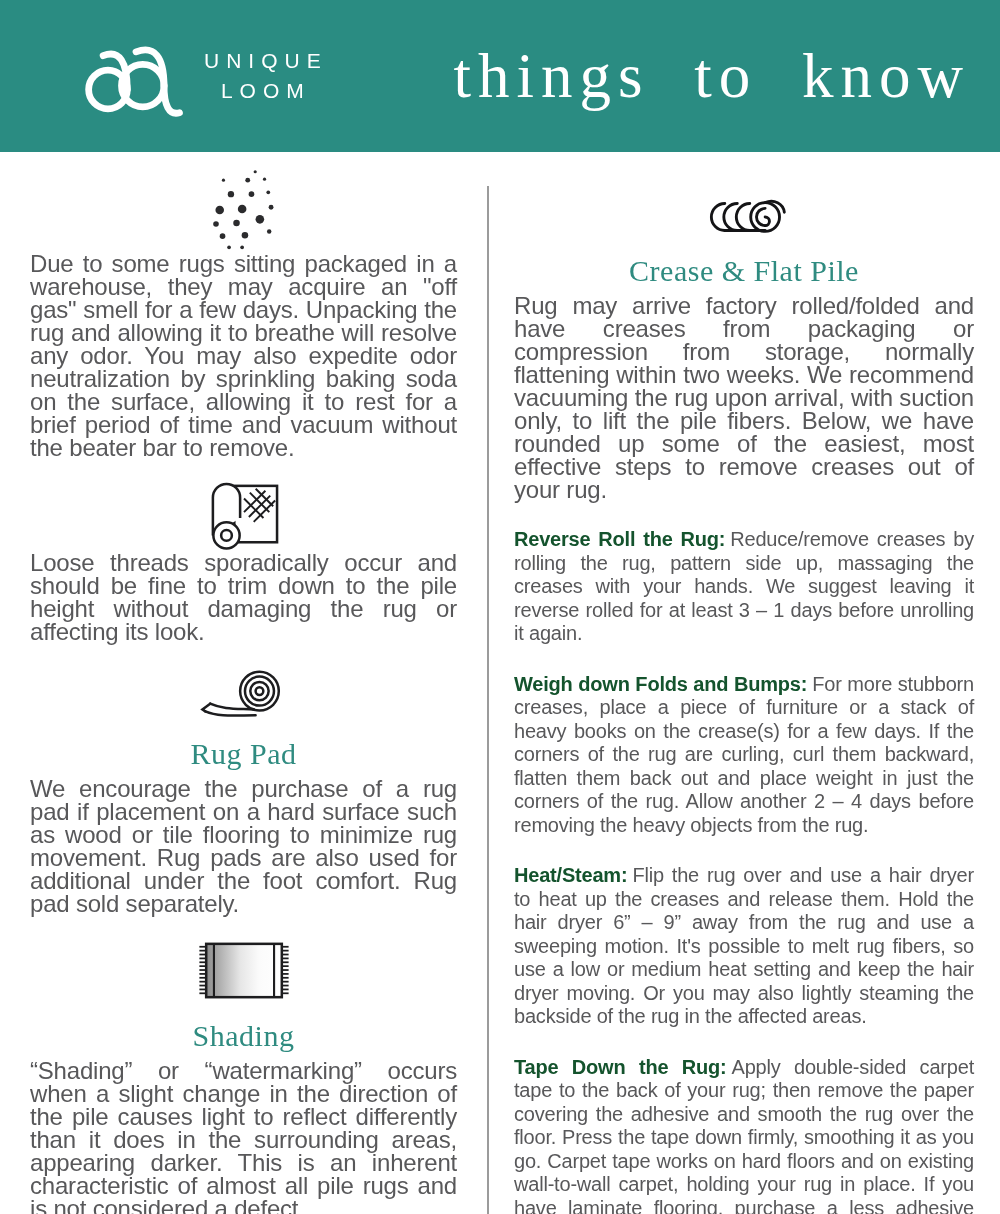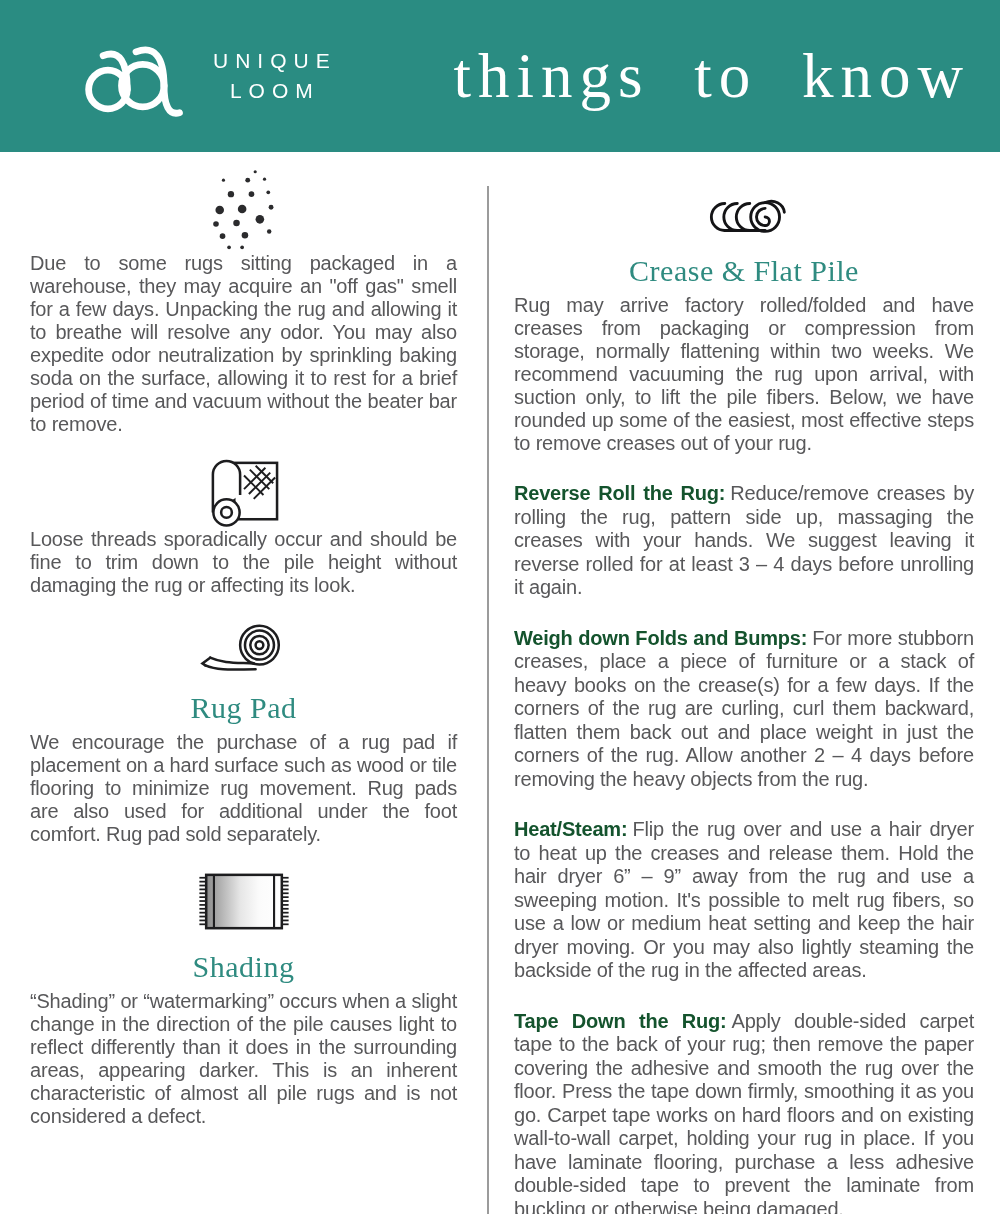--- a/index.html
+++ b/index.html
@@ -5,21 +5,21 @@
   html,body{margin:0;padding:0;}
   body{
     width:1000px;height:1214px;background:#ffffff;overflow:hidden;
     font-family:"Liberation Sans","DejaVu Sans",sans-serif;
     -webkit-font-smoothing:antialiased;
   }
   
   .header{
     height:152px;background:#2a8c82;display:flex;align-items:center;
   }
-  .logo-group{display:flex;align-items:center;margin-left:78px;gap:9px;}
+  .logo-group{display:flex;align-items:center;margin-left:78px;}
   .logo-mark svg{display:block;}
   .brand{
     color:#ffffff;margin-left:10px;font-size:21px;letter-spacing:7px;
     line-height:1.45;text-align:center;font-weight:400;
   }
   .page-title{
     flex:1;text-align:right;color:#ffffff;
     font-family:"Liberation Serif","DejaVu Serif",serif;
     font-size:63px;letter-spacing:7px;word-spacing:22px;
     margin-right:30px;font-weight:400;white-space:nowrap;
@@ -31,21 +31,21 @@
   .col-right{flex:1;box-sizing:border-box;padding:16px 26px 0 25px;}
   
   .sec{text-align:center;}
   .icon-wrap{display:flex;justify-content:center;align-items:flex-end;}
   .sec-heading{
     font-family:"Liberation Serif","DejaVu Serif",serif;
     color:#2f8b80;font-size:30px;font-weight:400;
     margin:8px 0 6px 0;letter-spacing:0.5px;
   }
   .body-text{
-    text-align:justify;color:#58585a;font-size:20px;line-height:23px;
+    text-align:justify;color:#58585a;font-size:24px;line-height:23px;
     margin:0;letter-spacing:-0.2px;
   }
   .sec{margin-bottom:22px;}
   .sec:last-child{margin-bottom:0;}
   .sec-threading .icon-wrap{margin-top:10px;}
   .sec-rugpad .icon-wrap{margin-top:22px;}
   .sec-shading .icon-wrap{margin-top:24px;}
   .sec-rugpad .sec-heading{margin-top:14px;}
   .sec-shading .sec-heading{margin-top:16px;}
   
@@ -210,21 +210,21 @@
           <path d="M72,31 A4.5 4.5 0 1 0 72,22"></path>
           <path d="M72,7 C81,3 91,8 92,17"></path>
           <path d="M30,36 H72"></path>
         </svg>
       </div>
       <h2 class="sec-heading">Crease &amp; Flat Pile</h2>
       <p class="body-text">Rug may arrive factory rolled/folded and have creases from packaging or compression from storage, normally flattening within two weeks. We recommend vacuuming the rug upon arrival, with suction only, to lift the pile fibers. Below, we have rounded up some of the easiest, most effective steps to remove creases out of your rug.</p>
     </section>
 
     <p class="tip">
-      <strong class="tip-label">Reverse Roll the Rug:</strong><span>Reduce/remove creases by rolling the rug, pattern side up, massaging the creases with your hands. We suggest leaving it reverse rolled for at least 3 – 4 days before unrolling it again.</span>
+      <strong class="tip-label">Reverse Roll the Rug:</strong><span>Reduce/remove creases by rolling the rug, pattern side up, massaging the creases with your hands. We suggest leaving it reverse rolled for at least 3 – 1 days before unrolling it again.</span>
     </p>
 
     <p class="tip">
       <strong class="tip-label">Weigh down Folds and Bumps:</strong><span>For more stubborn creases, place a piece of furniture or a stack of heavy books on the crease(s) for a few days. If the corners of the rug are curling, curl them backward, flatten them back out and place weight in just the corners of the rug. Allow another 2 – 4 days before removing the heavy objects from the rug.</span>
     </p>
 
     <p class="tip">
       <strong class="tip-label">Heat/Steam:</strong><span>Flip the rug over and use a hair dryer to heat up the creases and release them. Hold the hair dryer 6” – 9” away from the rug and use a sweeping motion. It's possible to melt rug fibers, so use a low or medium heat setting and keep the hair dryer moving. Or you may also lightly steaming the backside of the rug in the affected areas.</span>
     </p>
 

